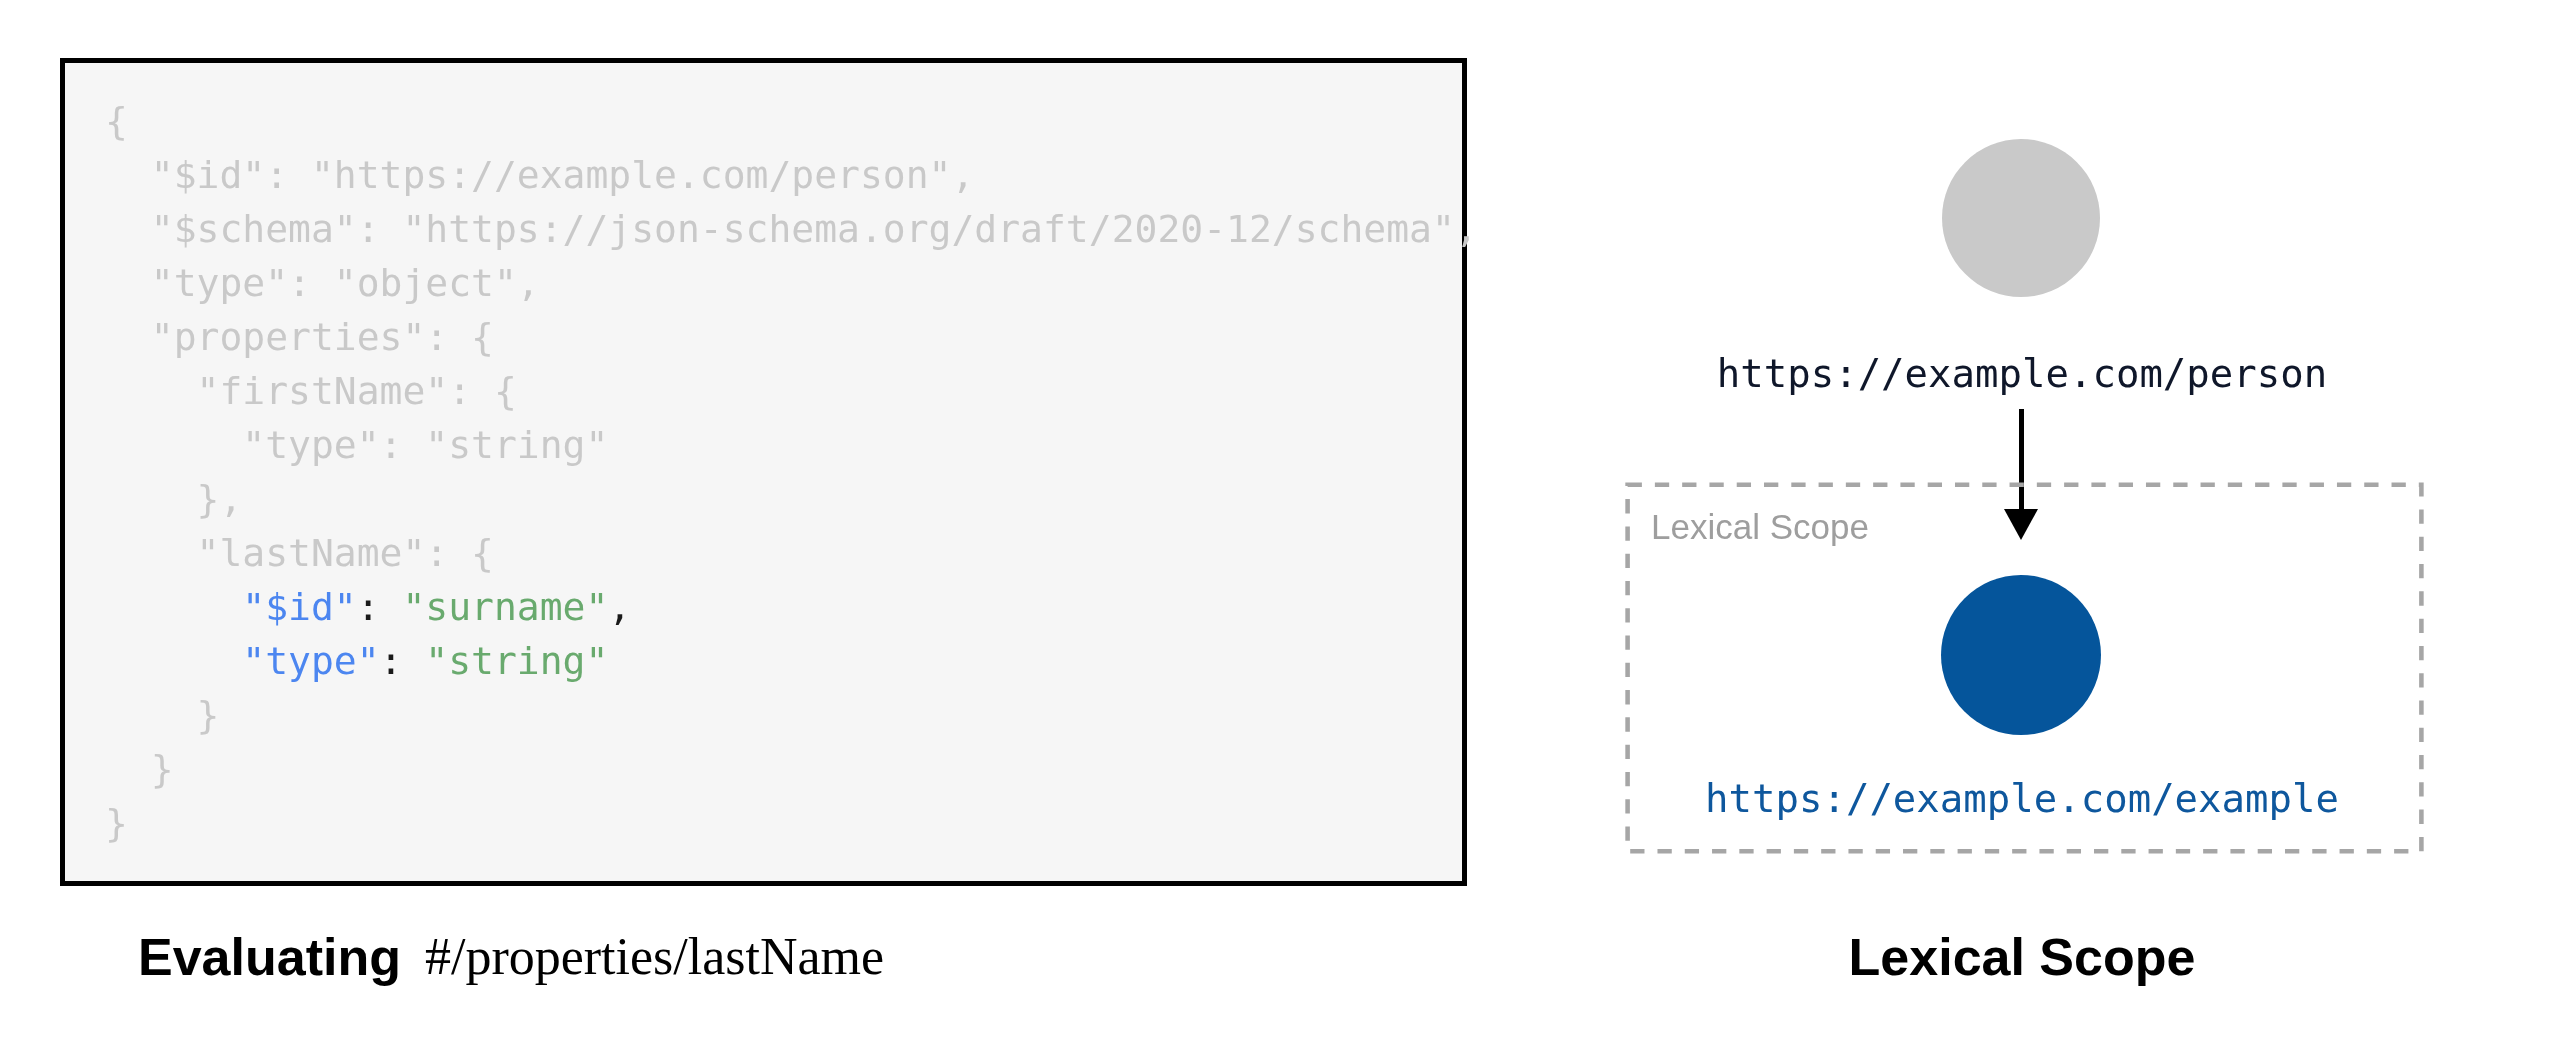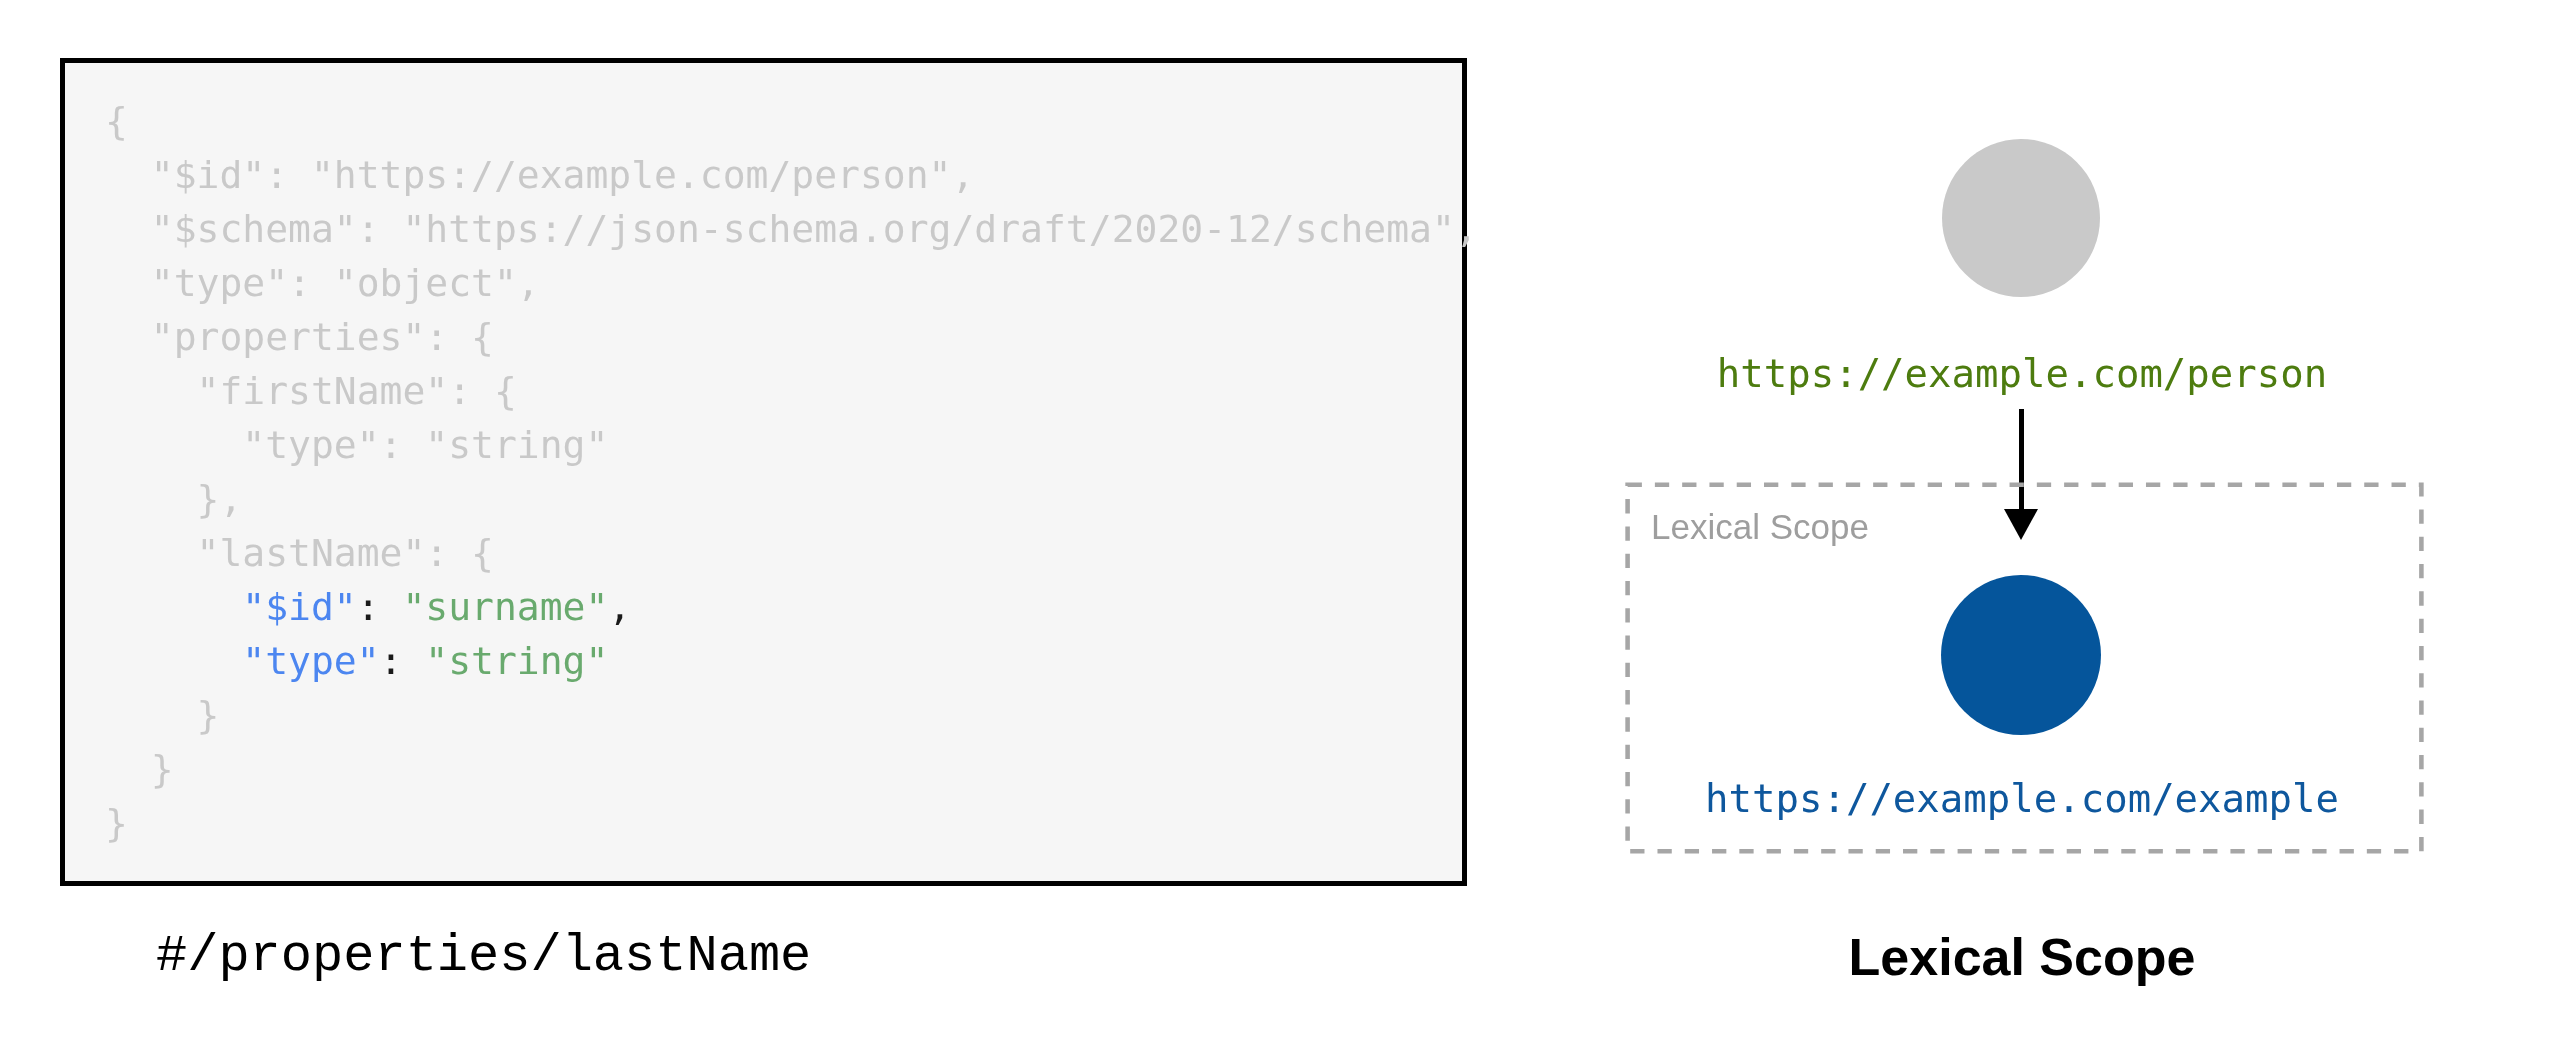--- a/index.html
+++ b/index.html
@@ -28,22 +28,22 @@
   
   .caption-left {
     position: absolute; left: 138px; top: 921px; height: 71px;
     display: flex; align-items: center; white-space: nowrap;
   }
   .caption-left .cap-bold {
     font-family: "Liberation Sans", sans-serif; font-weight: 700;
     font-size: 52px; color: #000000;
   }
   .caption-left .cap-mono {
-    font-family: Liberation Mono, monospace;
-    font-size: 52px; color: #000000; margin-left: 18px;
+    font-family: Liberation Serif, serif;
+    font-size: 52px; color: #000000; margin-left: 24px;
   }
   .caption-right {
     position: absolute; left: 1697px; top: 921px; width: 650px; height: 71px;
     display: flex; align-items: center; justify-content: center;
     font-family: "Liberation Sans", sans-serif; font-weight: 700;
     font-size: 52px; color: #000000; white-space: nowrap;
   }
 
   
   .node { position: absolute; border-radius: 50%; }
@@ -52,21 +52,21 @@
   }
   .node-surname {
     left: 1941px; top: 575px; width: 160px; height: 160px; background: #05559b;
   }
   .url-label {
     position: absolute; left: 1697px; width: 650px; height: 52px;
     display: flex; align-items: center; justify-content: center;
     font-family: "DejaVu Sans Mono", "Liberation Mono", monospace;
     font-size: 39px; white-space: nowrap;
   }
-  .url-person { top: 347px; color: #4d7c0f; }
+  .url-person { top: 347px; color: #0f172a; }
   .url-surname { top: 772px; color: #0e579d; }
 
   .arrow-shaft {
     position: absolute; left: 2019px; top: 409px; width: 5.2px; height: 103px;
     background: #000000;
   }
   .arrow-head {
     position: absolute; left: 2004px; top: 509px; width: 0; height: 0;
     border-left: 17.5px solid transparent;
     border-right: 17.5px solid transparent;
@@ -83,20 +83,21 @@
 </head>
 <body>
 
 <div>
 
   <div class="code-panel">
     <pre class="code-block"><div class="code-line"><span class="tok-gray">{</span></div><div class="code-line"><span class="tok-gray">  "$id": "https://example.com/person",</span></div><div class="code-line"><span class="tok-gray">  "$schema": "https://json-schema.org/draft/2020-12/schema",</span></div><div class="code-line"><span class="tok-gray">  "type": "object",</span></div><div class="code-line"><span class="tok-gray">  "properties": {</span></div><div class="code-line"><span class="tok-gray">    "firstName": {</span></div><div class="code-line"><span class="tok-gray">      "type": "string"</span></div><div class="code-line"><span class="tok-gray">    },</span></div><div class="code-line"><span class="tok-gray">    "lastName": {</span></div><div class="code-line"><span class="tok-gray">      </span><span class="tok-blue">"$id"</span><span class="tok-black">: </span><span class="tok-green">"surname"</span><span class="tok-black">,</span></div><div class="code-line"><span class="tok-gray">      </span><span class="tok-blue">"type"</span><span class="tok-black">: </span><span class="tok-green">"string"</span></div><div class="code-line"><span class="tok-gray">    }</span></div><div class="code-line"><span class="tok-gray">  }</span></div><div class="code-line"><span class="tok-gray">}</span></div></pre>
   </div>
 
   <div class="caption-left">
+    <span class="cap-bold">Evaluating</span>
     <span class="cap-mono">#/properties/lastName</span>
   </div>
 
   <div class="node node-person"></div>
 
   <div class="url-label url-person">https://example.com/person</div>
 
   <div class="arrow-shaft"></div>
   <div class="arrow-head"></div>
 

